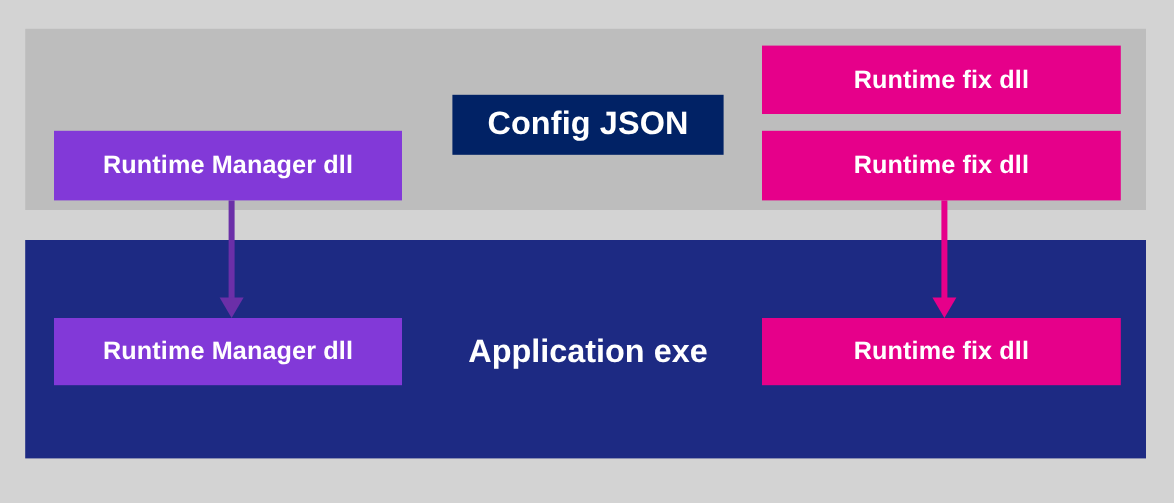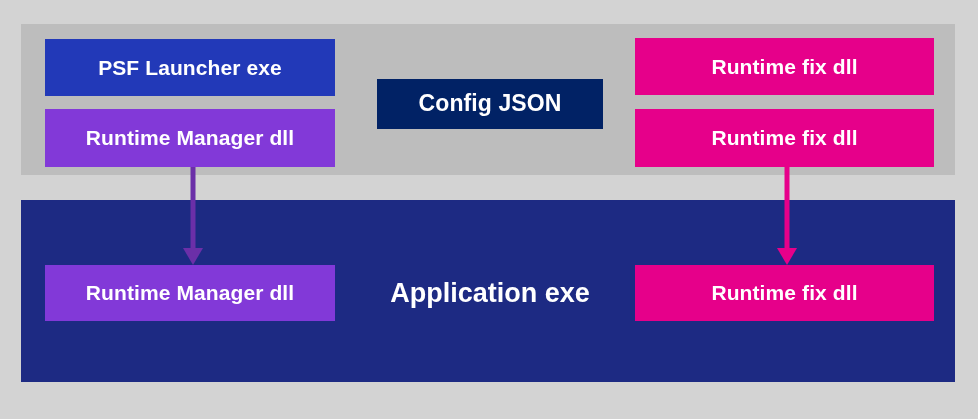--- a/index.html
+++ b/index.html
@@ -70,21 +70,21 @@
     height: 58px;
     background: #8239d8;
   }
 
   .box-config {
     left: 377px;
     top: 79px;
     width: 226px;
     height: 50px;
     background: #012265;
-    font-size: 23px;
+    font-size: 27px;
   }
 
   .box-fix-top {
     left: 635px;
     top: 38px;
     width: 299px;
     height: 57px;
     background: #e6008a;
   }
 
@@ -152,21 +152,20 @@
       <line x1="193" y1="167" x2="193" y2="252" stroke="#6b2fa8" stroke-width="5"></line>
       <polygon points="193,265 183,248 203,248" fill="#6b2fa8"></polygon>
     </g>
 
     <g>
       <line x1="787" y1="167" x2="787" y2="252" stroke="#e6008a" stroke-width="5"></line>
       <polygon points="787,265 777,248 797,248" fill="#e6008a"></polygon>
     </g>
   </svg>
 
-  <div class="box box-launcher">PSF Launcher exe</div>
 
   <div class="box box-runtime-mgr-top">Runtime Manager dll</div>
 
   <div class="box box-config">Config JSON</div>
 
   <div class="box box-fix-top">Runtime fix dll</div>
 
   <div class="box box-fix-second">Runtime fix dll</div>
 
   <div class="box box-runtime-mgr-bottom">Runtime Manager dll</div>

